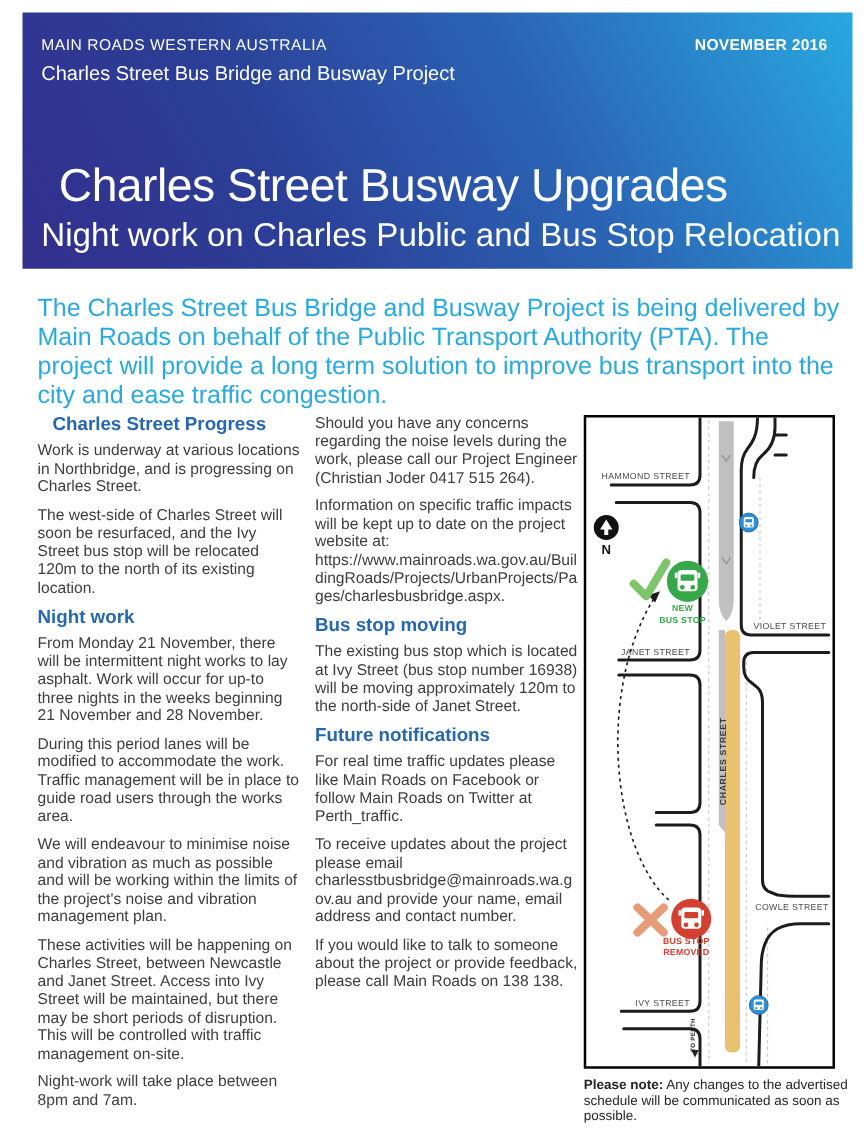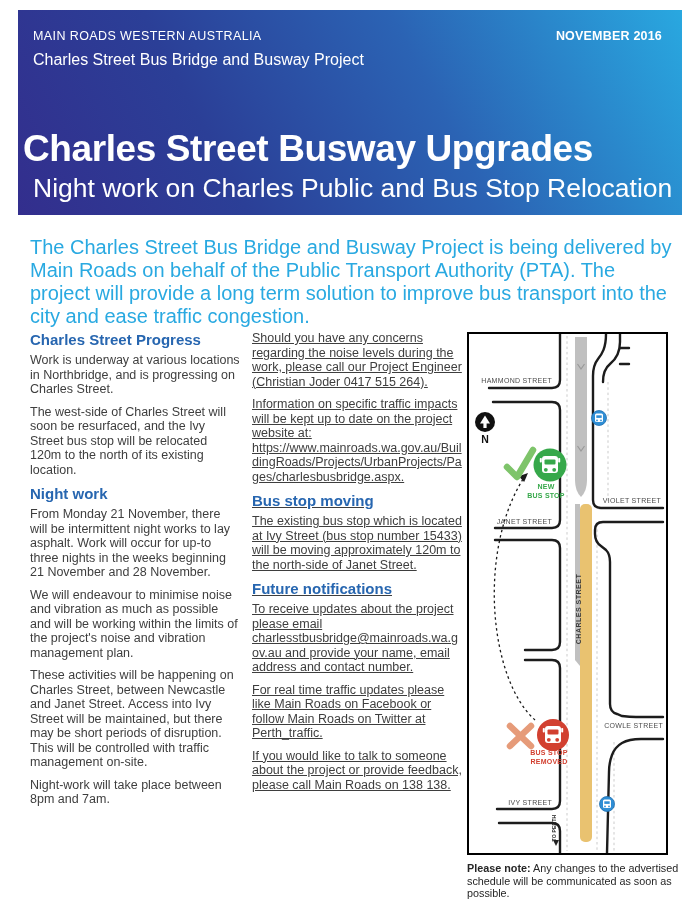--- a/index.html
+++ b/index.html
@@ -15,33 +15,33 @@
     color:#ffffff;
   }
   .header-row {
     position:absolute; left:15px; right:20px; top:19px;
     display:flex; justify-content:space-between; align-items:baseline;
     font-size:12.5px;
   }
   .org { font-weight:400; letter-spacing:.4px; }
   .date { font-weight:700; letter-spacing:.2px; }
   .project { position:absolute; left:15px; top:41px; font-size:16px; font-weight:400; }
-  .title { position:absolute; left:5px; top:118px; font-size:37px; font-weight:700; letter-spacing:-.4px; }
+  .title { position:absolute; left:29px; top:118px; font-size:37px; font-weight:400; letter-spacing:-.4px; }
   .subtitle { position:absolute; left:15px; top:163px; font-size:26.5px; font-weight:400; }
   
   .intro {
     position:absolute; left:30px; top:236px; width:642px;
     font-size:20px; line-height:23px; color:#29a9e1;
   }
   
   .col { position:absolute; top:331px; width:210px; font-size:12.5px; line-height:14.5px; color:#3e3e3e; }
   #col1 { left:30px; }
-  #col2 { left:252px;text-decoration:underline; }
+  #col2 { left:252px; }
   .col h2 { font-size:15px; line-height:18px; color:#2766b0; font-weight:700; margin:8px 0 4px 0; }
-  .col h2:first-child { margin-top:0; }
+  .col h2:first-child { margin-top:0;margin-left:12px; }
   .col p { margin:0 0 8px 0; overflow-wrap:anywhere; }
   
   .map-box {
     position:absolute; left:467px; top:332px; width:201px; height:523px;
     border:2px solid #000; background:#fff;
   }
   .map-box svg { display:block; }
   svg text { font-family:"Liberation Sans", sans-serif; }
   .street-label { font-size:7px; fill:#4c4c4c; letter-spacing:.3px; font-weight:400; }
   .curb { stroke:#1c1c1c; stroke-width:2.4; fill:none; stroke-linecap:round; }
@@ -73,33 +73,34 @@
 </div>
 
 <div class="intro">The Charles Street Bus Bridge and Busway Project is being delivered by Main Roads on behalf of the Public Transport Authority (PTA). The project will provide a long term solution to improve bus transport into the city and ease traffic congestion.</div>
 
 <div class="col" id="col1">
   <h2>Charles Street Progress</h2>
   <p>Work is underway at various locations in Northbridge, and is progressing on Charles Street.</p>
   <p>The west-side of Charles Street will soon be resurfaced, and the Ivy Street bus stop will be relocated 120m to the north of its existing location.</p>
   <h2>Night work</h2>
   <p>From Monday 21 November, there will be intermittent night works to lay asphalt. Work will occur for up-to three nights in the weeks beginning 21 November and 28 November.</p>
+  <p>During this period lanes will be modified to accommodate the work. Traffic management will be in place to guide road users through the works area.</p>
   <p>We will endeavour to minimise noise and vibration as much as possible and will be working within the limits of the project's noise and vibration management plan.</p>
   <p>These activities will be happening on Charles Street, between Newcastle and Janet Street.  Access into Ivy Street will be maintained, but there may be short periods of disruption. This will be controlled with traffic management on-site.</p>
   <p>Night-work will take place between 8pm and 7am.</p>
 </div>
 
 <div class="col" id="col2">
   <p>Should you have any concerns regarding the noise levels during the work, please call our Project Engineer (Christian Joder 0417 515 264).</p>
   <p>Information on specific traffic impacts will be kept up to date on the project website at: https://www.mainroads.wa.gov.au/BuildingRoads/Projects/UrbanProjects/Pages/charlesbusbridge.aspx.</p>
   <h2>Bus stop moving</h2>
-  <p>The existing bus stop which is located at Ivy Street (bus stop number 15433) will be moving approximately 120m to the north-side of Janet Street.</p>
+  <p>The existing bus stop which is located at Ivy Street (bus stop number 16938) will be moving approximately 120m to the north-side of Janet Street.</p>
   <h2>Future notifications</h2>
+  <p>For real time traffic updates please like Main Roads on Facebook or follow Main Roads on Twitter at Perth_traffic.</p>
   <p>To receive updates about the project please email charlesstbusbridge@mainroads.wa.gov.au and provide your name, email address and contact number.</p>
-  <p>For real time traffic updates please like Main Roads on Facebook or follow Main Roads on Twitter at Perth_traffic.</p>
   <p>If you would like to talk to someone about the project or provide feedback, please call Main Roads on 138 138.</p>
 </div>
 
 <div class="map-box">
   <svg width="197" height="519" viewBox="0 0 197 519">
 
     <g>
       <path class="lane" d="M98,2 V517"></path>
       <path class="lane" d="M139,48 V168"></path>
       <path class="lane" d="M128,190 V517"></path>

